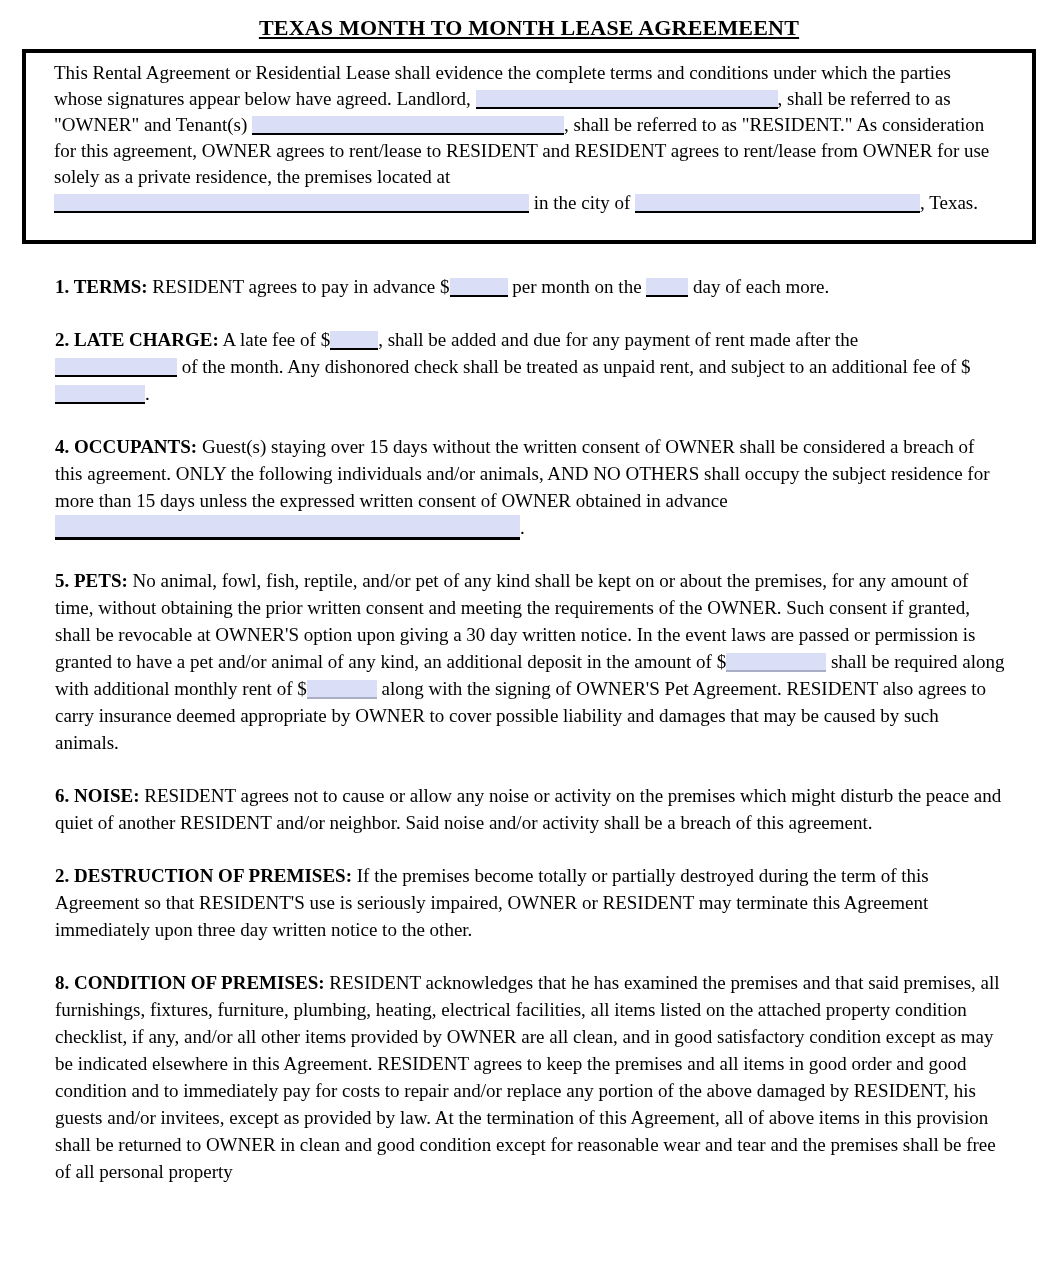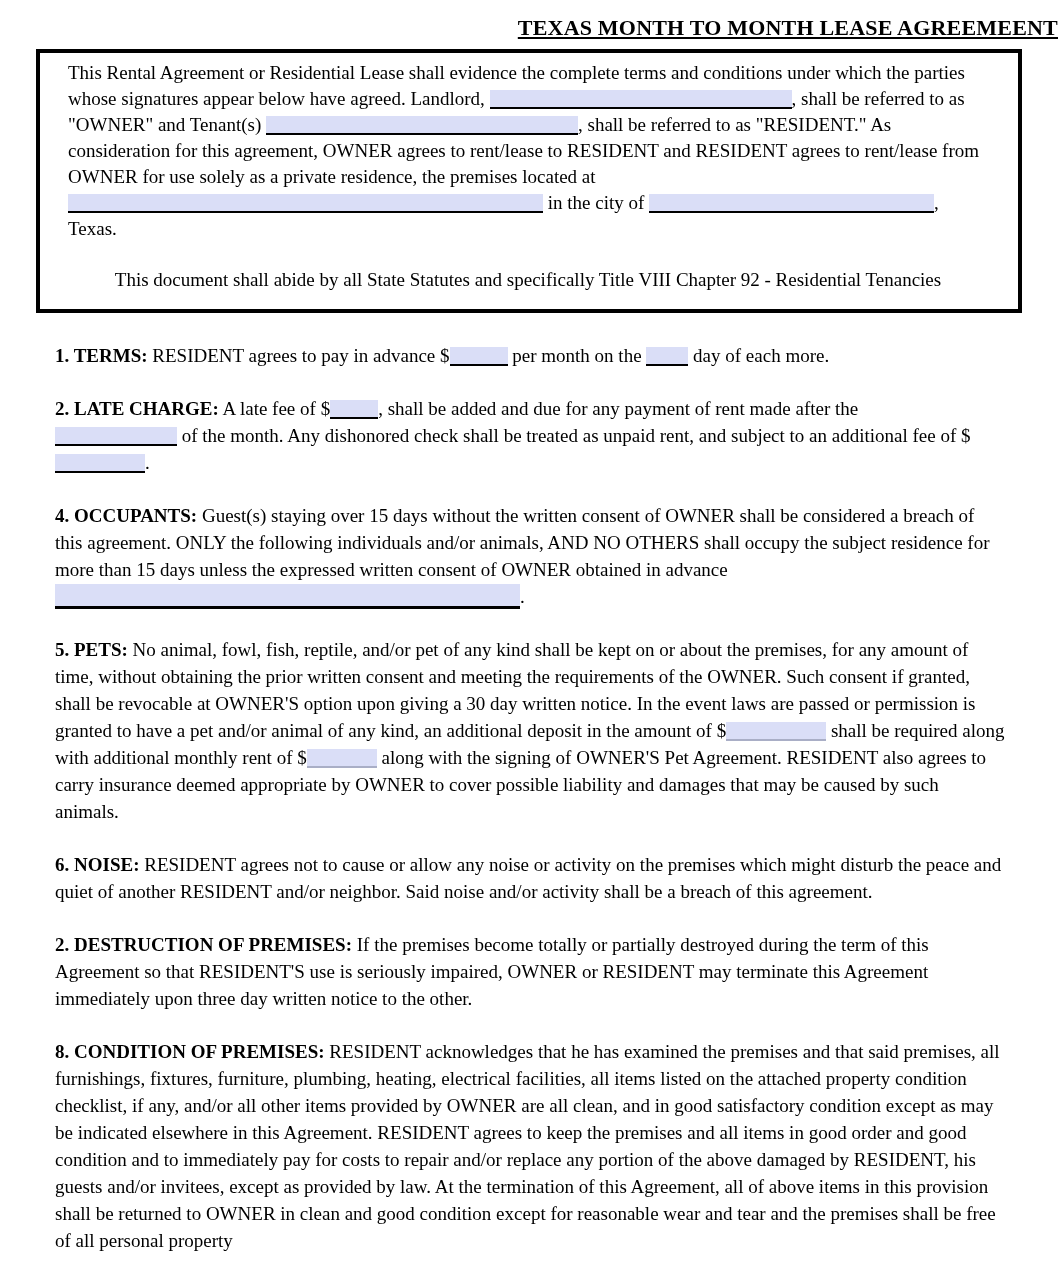--- a/index.html
+++ b/index.html
@@ -16,29 +16,29 @@
   .page {
     width: 1058px;
     height: 1288px;
     overflow: hidden;
     background: #ffffff;
     position: relative;
   }
   .doc-title {
     font-size: 22px;
     font-weight: bold;
-    text-align: right;
+    text-align: center;
     text-decoration: underline;
     margin: 15px 0 8px 0;
     letter-spacing: 0.2px;
   }
   .intro-box {
-    margin: 0 36px;
+    margin: 0 22px;
     border: 4px solid #000;
-    padding: 7px 30px 16px 28px;
+    padding: 7px 30px 24px 28px;
     font-size: 19px;
     line-height: 26px;
   }
   .intro-box p { margin: 0; }
   .intro-box p.statute-line {
     text-align: center;
     margin-top: 25px;
   }
   .sections {
     margin: 0 52px 0 55px;
@@ -63,21 +63,20 @@
   }
 </style>
 </head>
 <body>
 
 <div class="page">
   <h1 class="doc-title">TEXAS MONTH TO MONTH LEASE AGREEMEENT</h1>
 
   <div class="intro-box">
     <p><span>This Rental Agreement or Residential Lease shall evidence the complete terms and conditions under which the parties whose signatures appear below have agreed. Landlord, </span><span class="blank-field" style="width: 302px;"></span><span>, shall be referred to as "OWNER" and Tenant(s) </span><span class="blank-field" style="width: 312px;"></span><span>, shall be referred to as "RESIDENT." As consideration for this agreement, OWNER agrees to rent/lease to RESIDENT and RESIDENT agrees to rent/lease from OWNER for use solely as a private residence, the premises located at</span><br><span class="blank-field" style="width: 475px;"></span><span> in the city of </span><span class="blank-field" style="width: 285px;"></span><span>, Texas.</span></p>
-    <p class="statute-line">This document shall abide by all State Statutes and specifically Title VIII Chapter 92 - Residential Tenancies</p>
   </div>
 
   <div class="sections">
       <p class="first"><span class="seg-bold">1. TERMS:</span><span> RESIDENT agrees to pay in advance $</span><span class="blank-field" style="width: 58px;"></span><span> per month on the </span><span class="blank-field" style="width: 42px;"></span><span> day of each more.</span></p>
       <p><span class="seg-bold">2. LATE CHARGE:</span><span> A late fee of $</span><span class="blank-field" style="width: 48px;"></span><span>, shall be added and due for any payment of rent made after the</span><br><span class="blank-field" style="width: 122px;"></span><span> of the month. Any dishonored check shall be treated as unpaid rent, and subject to an additional fee of $</span><span class="blank-field" style="width: 90px;"></span><span>.</span></p>
       <p><span class="seg-bold">4. OCCUPANTS:</span><span> Guest(s) staying over 15 days without the written consent of OWNER shall be considered a breach of this agreement. ONLY the following individuals and/or animals, AND NO OTHERS shall occupy the subject residence for more than 15 days unless the expressed written consent of OWNER obtained in advance</span><br><span class="blank-field tall" style="width: 465px;"></span><span>.</span></p>
       <p><span class="seg-bold">5. PETS:</span><span> No animal, fowl, fish, reptile, and/or pet of any kind shall be kept on or about the premises, for any amount of time, without obtaining the prior written consent and meeting the requirements of the OWNER. Such consent if granted, shall be revocable at OWNER'S option upon giving a 30 day written notice. In the event laws are passed or permission is granted to have a pet and/or animal of any kind, an additional deposit in the amount of $</span><span class="blank-field light" style="width: 100px;"></span><span> shall be required along with additional monthly rent of $</span><span class="blank-field light" style="width: 70px;"></span><span> along with the signing of OWNER'S Pet Agreement. RESIDENT also agrees to carry insurance deemed appropriate by OWNER to cover possible liability and damages that may be caused by such animals.</span></p>
       <p><span class="seg-bold">6. NOISE:</span><span> RESIDENT agrees not to cause or allow any noise or activity on the premises which might disturb the peace and quiet of another RESIDENT and/or neighbor. Said noise and/or activity shall be a breach of this agreement.</span></p>
       <p><span class="seg-bold">2. DESTRUCTION OF PREMISES:</span><span> If the premises become totally or partially destroyed during the term of this Agreement so that RESIDENT'S use is seriously impaired, OWNER or RESIDENT may terminate this Agreement immediately upon three day written notice to the other.</span></p>
       <p><span class="seg-bold">8. CONDITION OF PREMISES:</span><span> RESIDENT acknowledges that he has examined the premises and that said premises, all furnishings, fixtures, furniture, plumbing, heating, electrical facilities, all items listed on the attached property condition checklist, if any, and/or all other items provided by OWNER are all clean, and in good satisfactory condition except as may be indicated elsewhere in this Agreement. RESIDENT agrees to keep the premises and all items in good order and good condition and to immediately pay for costs to repair and/or replace any portion of the above damaged by RESIDENT, his guests and/or invitees, except as provided by law. At the termination of this Agreement, all of above items in this provision shall be returned to OWNER in clean and good condition except for reasonable wear and tear and the premises shall be free of all personal property</span></p>

